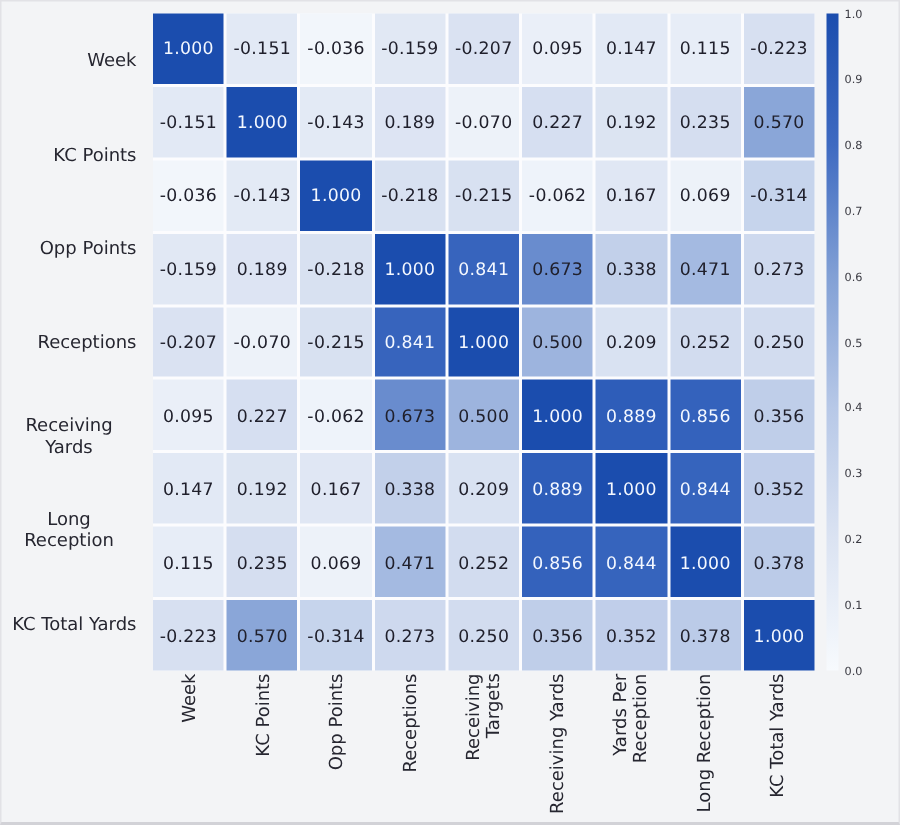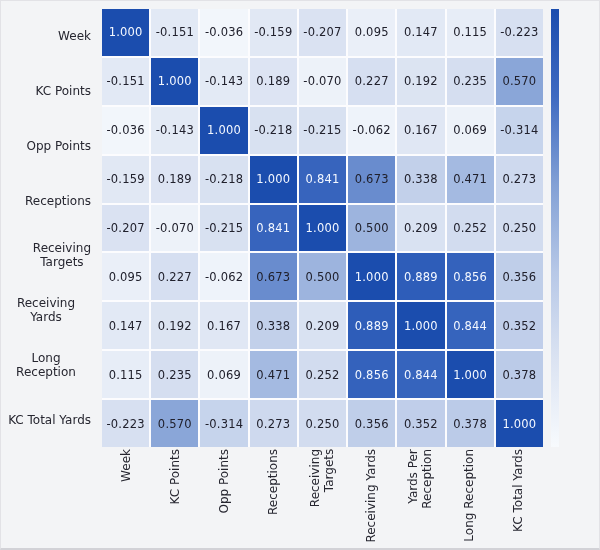--- a/index.html
+++ b/index.html
@@ -57,24 +57,20 @@
       <div class="row-label">
         <span>KC Points</span>
       </div>
       <div class="row-label">
         <span>Opp Points</span>
       </div>
       <div class="row-label">
         <span>Receptions</span>
       </div>
       <div class="row-label">
-        <span>Receiving
-Targets</span>
-      </div>
-      <div class="row-label">
         <span>Receiving Yards</span>
       </div>
       <div class="row-label">
         <span>Long Reception</span>
       </div>
       <div class="row-label">
         <span>KC Total Yards</span>
       </div>
     </div>
   <div class="heatmap-grid">
@@ -185,13 +181,26 @@
 Reception</span>
       </div>
       <div class="col-label">
         <span>Long Reception</span>
       </div>
       <div class="col-label">
         <span>KC Total Yards</span>
       </div>
     </div>
   <div class="colorbar" style="background: linear-gradient(to top, rgb(247, 250, 253) 0%, rgb(219, 227, 242) 20%, rgb(183, 200, 231) 40%, rgb(130, 160, 213) 60%, rgb(62, 106, 193) 80%, rgb(27, 77, 174) 100%);"></div>
+  <div class="colorbar-ticks">
+      <div class="cb-tick" style="top: -3.5px;">1.0</div>
+      <div class="cb-tick" style="top: 40.3px;">0.9</div>
+      <div class="cb-tick" style="top: 84.1px;">0.8</div>
+      <div class="cb-tick" style="top: 127.9px;">0.7</div>
+      <div class="cb-tick" style="top: 171.7px;">0.6</div>
+      <div class="cb-tick" style="top: 215.5px;">0.5</div>
+      <div class="cb-tick" style="top: 259.3px;">0.4</div>
+      <div class="cb-tick" style="top: 303.1px;">0.3</div>
+      <div class="cb-tick" style="top: 346.9px;">0.2</div>
+      <div class="cb-tick" style="top: 390.7px;">0.1</div>
+      <div class="cb-tick" style="top: 434.5px;">0.0</div>
+    </div>
 </div>
 
 </body></html>

